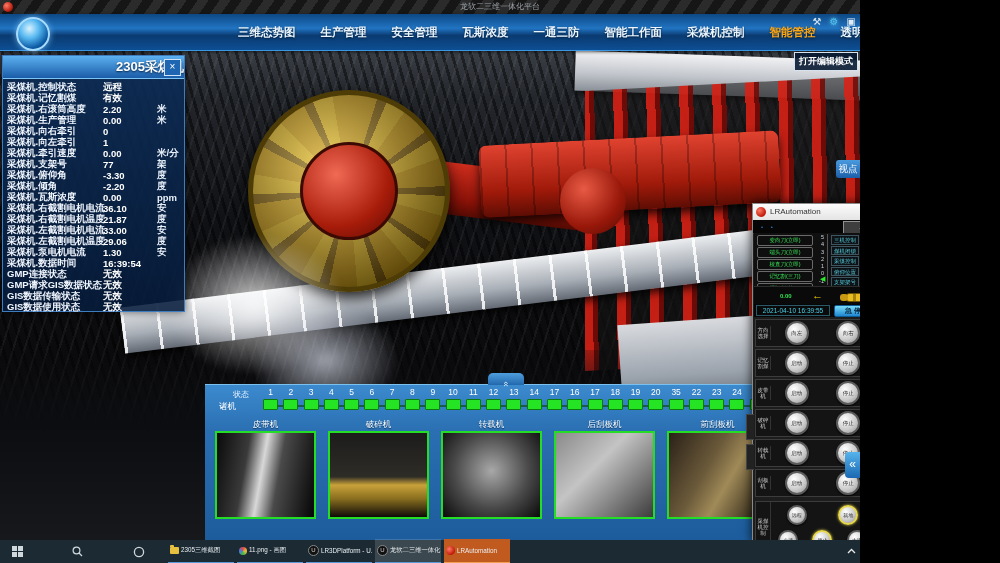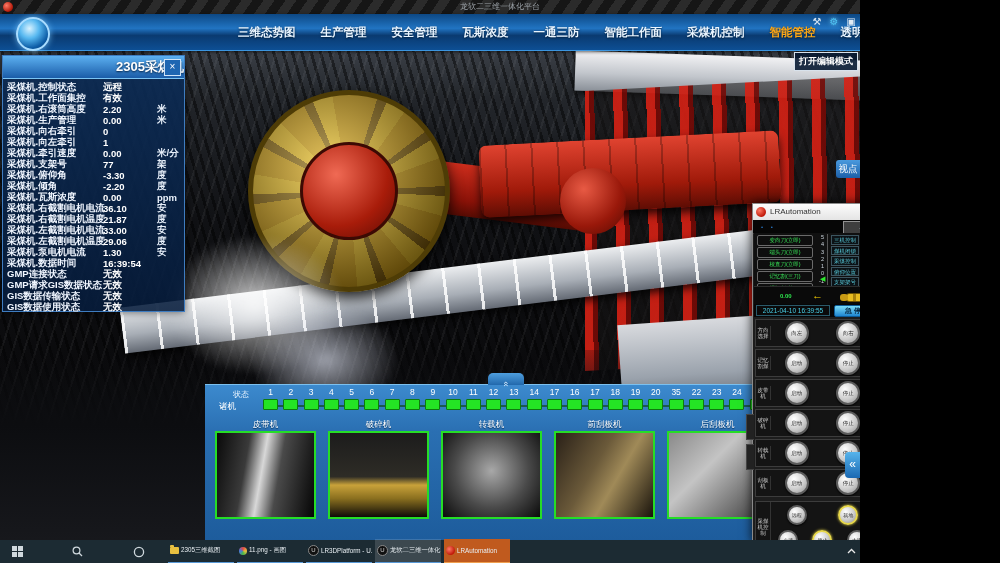--- a/index.html
+++ b/index.html
@@ -275,21 +275,21 @@
     </div>
     <div class="sp-rows">
 
         <div class="sp-row">
           <span class="sp-l">采煤机.控制状态</span>
           <span class="sp-v">远程</span>
           <span class="sp-u"></span>
         </div>
 
         <div class="sp-row">
-          <span class="sp-l">采煤机.工作面集控</span>
+          <span class="sp-l">采煤机.记忆割煤</span>
           <span class="sp-v">有效</span>
           <span class="sp-u"></span>
         </div>
 
         <div class="sp-row">
           <span class="sp-l">采煤机.右滚筒高度</span>
           <span class="sp-v">2.20</span>
           <span class="sp-u">米</span>
         </div>
 
@@ -546,27 +546,27 @@
           <div class="cam-name">破碎机</div>
           <div class="thumb thumb2"></div>
         </div>
 
         <div class="cam">
           <div class="cam-name">转载机</div>
           <div class="thumb thumb3"></div>
         </div>
 
         <div class="cam">
+          <div class="cam-name">后刮板机</div>
+          <div class="thumb thumb5"></div>
+        </div>
+
+        <div class="cam">
           <div class="cam-name">前刮板机</div>
           <div class="thumb thumb4"></div>
-        </div>
-
-        <div class="cam">
-          <div class="cam-name">后刮板机</div>
-          <div class="thumb thumb5"></div>
         </div>
       </div>
   </div>
 
   <div class="auto">
     <div class="side-tab" style="top:210px"></div>
     <div class="side-tab" style="top:240px"></div>
     <div class="auto-tb">
       <div class="auto-logo"></div>
       <div class="auto-title">LRAutomation</div>

